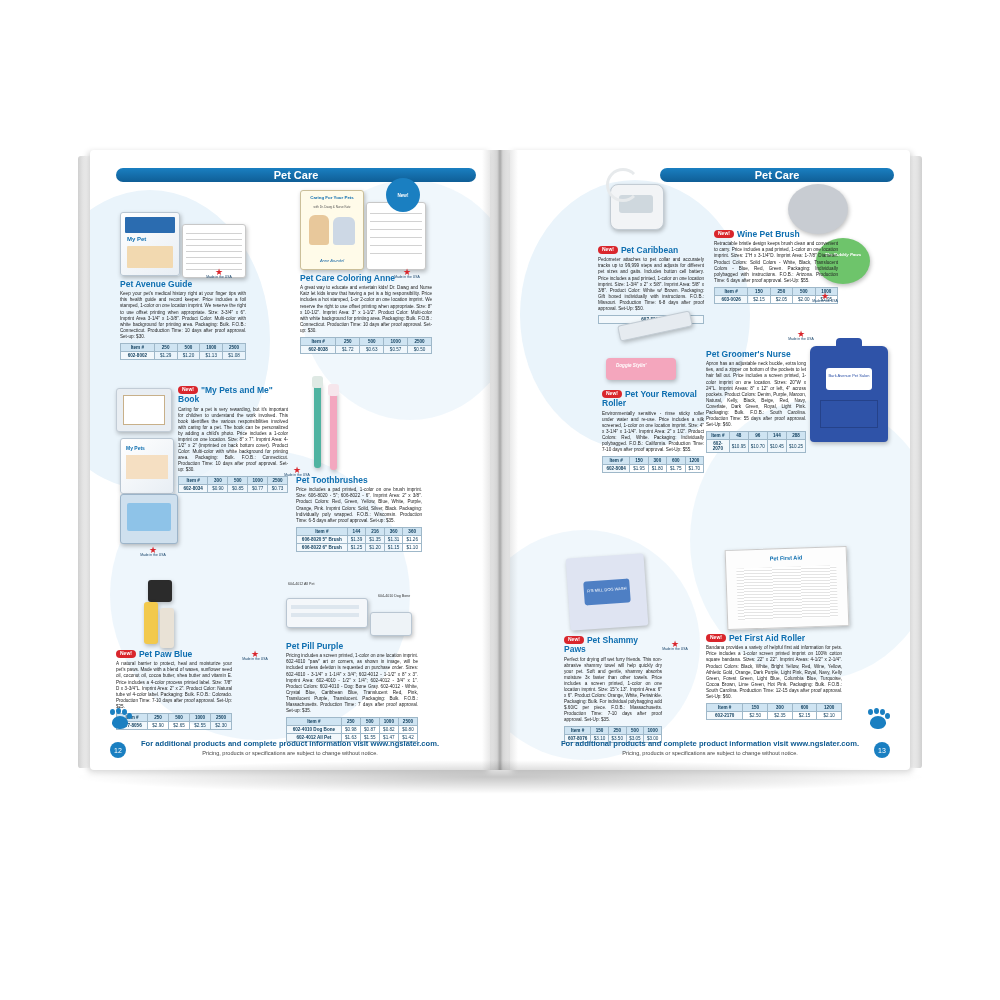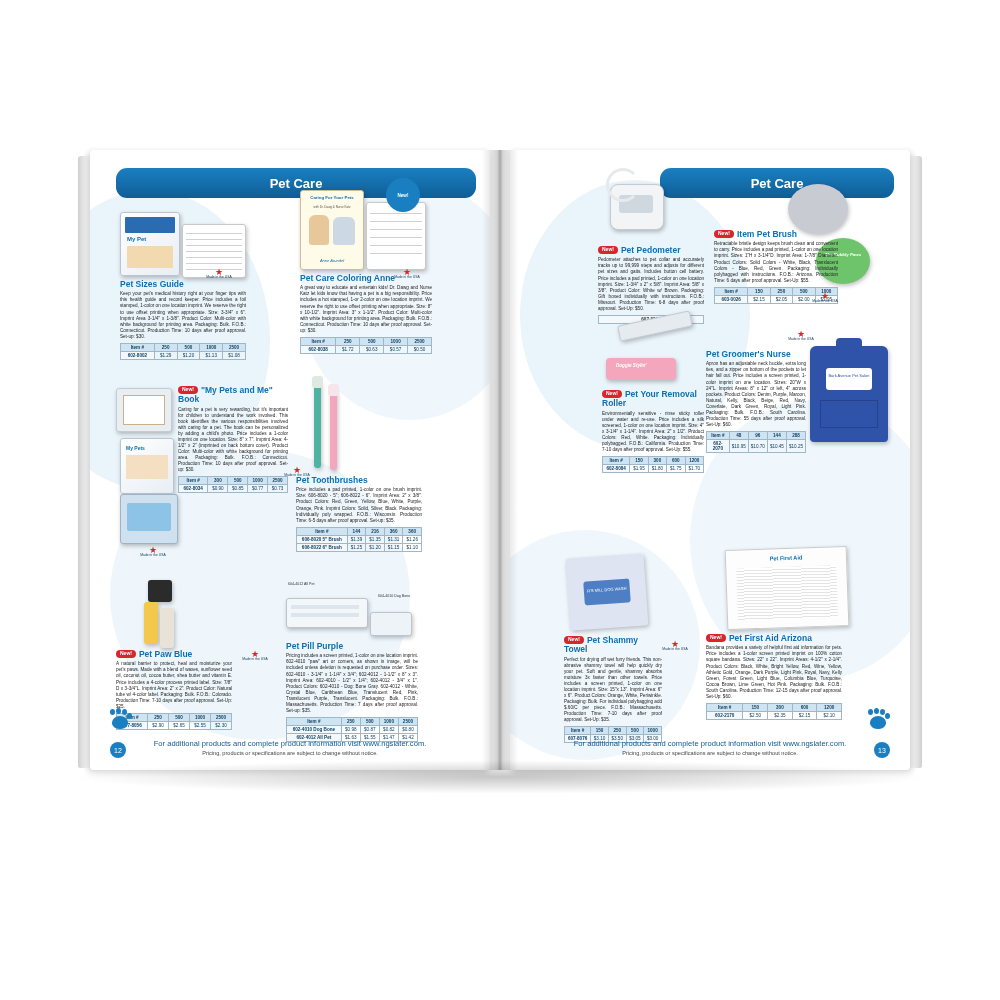--- a/index.html
+++ b/index.html
@@ -26,28 +26,28 @@
     border-radius:0 3px 3px 0;transform:skewY(1.2deg);}
   .gutter{position:absolute;left:392px;top:0;width:36px;height:620px;
     background:linear-gradient(to right,rgba(0,0,0,0) 0%,rgba(120,120,120,.32) 42%,rgba(60,60,60,.45) 50%,rgba(120,120,120,.30) 58%,rgba(0,0,0,0) 100%);}
   .book-shadow{position:absolute;left:70px;top:760px;width:860px;height:34px;
     background:radial-gradient(ellipse at center,rgba(0,0,0,.22),rgba(0,0,0,0) 70%);}
 
   
   .pg-inner{position:absolute;inset:0;}
   .bluewash{position:absolute;border-radius:50%;background:#eaf4fb;}
 
-  .hdr{position:absolute;top:18px;height:30px;border-radius:11px;
+  .hdr{position:absolute;top:18px;height:14px;border-radius:11px;
     background:linear-gradient(to bottom,#1a7fc1,#0f5e96);
-    color:#fff;font-size:13px;font-weight:bold;display:flex;align-items:center;}
+    color:#fff;font-size:11px;font-weight:bold;display:flex;align-items:center;}
   .hdr.l{left:26px;right:14px;justify-content:center;}
   .hdr.r{left:150px;right:16px;justify-content:center;}
 
   .footer{position:absolute;left:18px;right:18px;bottom:14px;text-align:center;}
-  .footer .f1{font-size:7.6px;font-weight:normal;color:#0e5b92;}
+  .footer .f1{font-size:7.6px;font-weight:bold;color:#0e5b92;}
   .footer .f2{font-size:5.6px;color:#444;margin-top:2px;}
   .pgnum{position:absolute;bottom:12px;width:16px;height:16px;border-radius:50%;
     background:#1a7fc1;color:#fff;font-size:7px;display:flex;align-items:center;justify-content:center;}
   .pgnum.l{left:20px;}
   .pgnum.r{right:20px;}
 
   .pawlogo{position:absolute;width:26px;height:26px;}
   .paw{position:absolute;background:#1a7fc1;border-radius:50%;}
 
   
@@ -106,21 +106,21 @@
           <div class="line" style="top:8px"></div>
             <div class="line" style="top:14px"></div>
           <div class="line" style="top:20px"></div>
             <div class="line" style="top:26px"></div>
           <div class="line" style="top:32px"></div>
             <div class="line" style="top:38px"></div>
           <div class="line" style="top:44px"></div>
         </div>
 
         <div class="prod" style="left:30px;top:130px;width:126px;">
-          <div class="ptitle">Pet Sizes Guide</div>
+          <div class="ptitle">Pet Avenue Guide</div>
           <div class="pbody">Keep your pet's medical history right at your finger tips with this health guide and record keeper. Price includes a foil stamped, 1-color on one location imprint. We reserve the right to use offset printing when appropriate. Size: 3-3/4" x 6". Imprint Area 3-1/4" x 1-3/8". Product Color: Multi-color with white background for printing area. Packaging: Bulk. F.O.B.: Connecticut. Production Time: 10 days after proof approval. Set-up: $30.</div>
           <table class="price">
             <tbody>
                 <tr class="hdr-row">
               <th>Item #</th>
               <th>250</th>
               <th>500</th>
               <th>1000</th>
               <th>2500</th>
             </tr>
@@ -360,40 +360,40 @@
 
         <div class="hdr r">Pet Care</div>
 
         <div class="img shadowy rnd" style="left:100px;top:34px;width:52px;height:44px;background:#f2f4f6;border:.5px solid #c3ccd4;border-radius:8px;">
           <div style="position:absolute;left:8px;top:10px;width:34px;height:18px;background:#cfd8de;border-radius:3px;"></div>
         </div>
         <div style="position:absolute;left:96px;top:18px;width:28px;height:28px;border:3px solid #e7eaec;border-radius:50%;border-right-color:transparent;"></div>
 
         <div class="prod" style="left:88px;top:96px;width:106px;">
           <div class="ptitle">
-            <span class="newbadge">New!</span><span>Pet Pedometer</span>
+            <span class="newbadge">New!</span><span>Pet Caribbean</span>
           </div>
           <div class="pbody">Pedometer attaches to pet collar and accurately tracks up to 99,999 steps and adjusts for different pet sizes and gaits. Includes button cell battery. Price includes a pad printed, 1-color on one location imprint. Size: 1-3/4" x 2" x 5/8". Imprint Area: 5/8" x 3/8". Product Color: White w/ Brown. Packaging: Gift boxed individually with instructions. F.O.B.: Missouri. Production Time: 6-8 days after proof approval. Set-Up: $50.</div>
           <table class="price">
             <tbody>
                 <tr>
               <td class="itm">607-8062</td>
             </tr>
           </tbody>
             </table>
         </div>
 
         <div class="img shadowy" style="left:278px;top:34px;width:60px;height:50px;background:#c8ccd2;border-radius:50%;"></div>
         <div class="img shadowy" style="left:306px;top:88px;width:54px;height:46px;background:#6ec46b;border-radius:50%;">
           <div style="position:absolute;left:6px;top:14px;right:6px;text-align:center;font-size:4.4px;color:#fff;font-weight:bold;font-style:italic;">The Bubbly Paws</div>
         </div>
 
         <div class="prod" style="left:204px;top:80px;width:124px;">
           <div class="ptitle">
-            <span class="newbadge">New!</span><span>Item Pet Brush</span>
+            <span class="newbadge">New!</span><span>Wine Pet Brush</span>
           </div>
           <div class="pbody">Retractable bristle design keeps brush clean and convenient to carry. Price includes a pad printed, 1-color on one location imprint. Sizes: 1"H x 3-1/4"D. Imprint Area: 1-7/8" Diameter. Product Colors: Solid Colors - White, Black, Translucent Colors - Blue, Red, Green. Packaging: Individually polybagged with instructions. F.O.B.: Arizona. Production Time: 6 days after proof approval. Set-Up: $55.</div>
           <table class="price">
             <tbody>
                 <tr class="hdr-row">
               <th>Item #</th>
               <th>150</th>
               <th>250</th>
               <th>500</th>
               <th>1000</th>
@@ -475,21 +475,21 @@
           <div class="star">★</div>
           <div>Made in the USA</div>
         </div>
 
         <div class="img shadowy" style="left:58px;top:406px;width:78px;height:72px;background:#dfe4f2;transform:rotate(-4deg);border-radius:3px;">
           <div style="position:absolute;left:16px;top:24px;width:46px;height:24px;background:#4e7fc4;border-radius:3px;color:#fff;font-size:4px;text-align:center;padding-top:7px;box-sizing:border-box;">R'S MILL DOG WASH</div>
         </div>
 
         <div class="prod" style="left:54px;top:486px;width:98px;">
           <div class="ptitle">
-            <span class="newbadge">New!</span><span>Pet Shammy Towel</span>
+            <span class="newbadge">New!</span><span>Pet Shammy Paws</span>
           </div>
           <div class="pbody">Perfect for drying off wet furry friends. This non-abrasive shammy towel will help quickly dry your pet. Soft and gentle, shammy absorbs moisture 3x faster than other towels. Price includes a screen printed, 1-color on one location imprint. Size: 15"x 13". Imprint Area: 6" x 6". Product Colors: Orange, White, Periwinkle. Packaging: Bulk. For individual polybagging add $.60/C per piece. F.O.B.: Massachusetts. Production Time: 7-10 days after proof approval. Set-Up: $35.</div>
           <table class="price">
             <tbody>
                 <tr class="hdr-row">
               <th>Item #</th>
               <th>150</th>
               <th>250</th>
               <th>500</th>
               <th>1000</th>
@@ -509,21 +509,21 @@
           <div>Made in the USA</div>
         </div>
 
         <div class="img shadowy" style="left:216px;top:398px;width:120px;height:78px;background:#fdfdfd;border:.5px solid #c9c9c9;transform:rotate(-2deg);">
           <div style="position:absolute;left:8px;top:6px;right:8px;text-align:center;font-size:5.6px;color:#0f6fb0;font-weight:bold;">Pet First Aid</div>
           <div style="position:absolute;left:10px;top:18px;right:10px;bottom:8px;background:repeating-linear-gradient(to bottom,#ffffff 0 2px,#e4e4e4 2px 3px);"></div>
         </div>
 
         <div class="prod" style="left:196px;top:484px;width:136px;">
           <div class="ptitle">
-            <span class="newbadge">New!</span><span>Pet First Aid Arizona</span>
+            <span class="newbadge">New!</span><span>Pet First Aid Roller</span>
           </div>
           <div class="pbody">Bandana provides a variety of helpful first aid information for pets. Price includes a 1-color screen printed imprint on 100% cotton square bandana. Sizes: 22" x 22". Imprint Areas: 4-1/2" x 2-1/4". Product Colors: Black, White, Bright Yellow, Red, Wine, Yellow, Athletic Gold, Orange, Dark Purple, Light Pink, Royal, Navy, Kelly Green, Forest Green, Light Blue, Columbia Blue, Turquoise, Cocoa Brown, Lime Green, Hot Pink. Packaging: Bulk. F.O.B.: South Carolina. Production Time: 12-15 days after proof approval. Set-Up: $60.</div>
           <table class="price">
             <tbody>
                 <tr class="hdr-row">
               <th>Item #</th>
               <th>150</th>
               <th>300</th>
               <th>600</th>
               <th>1200</th>

